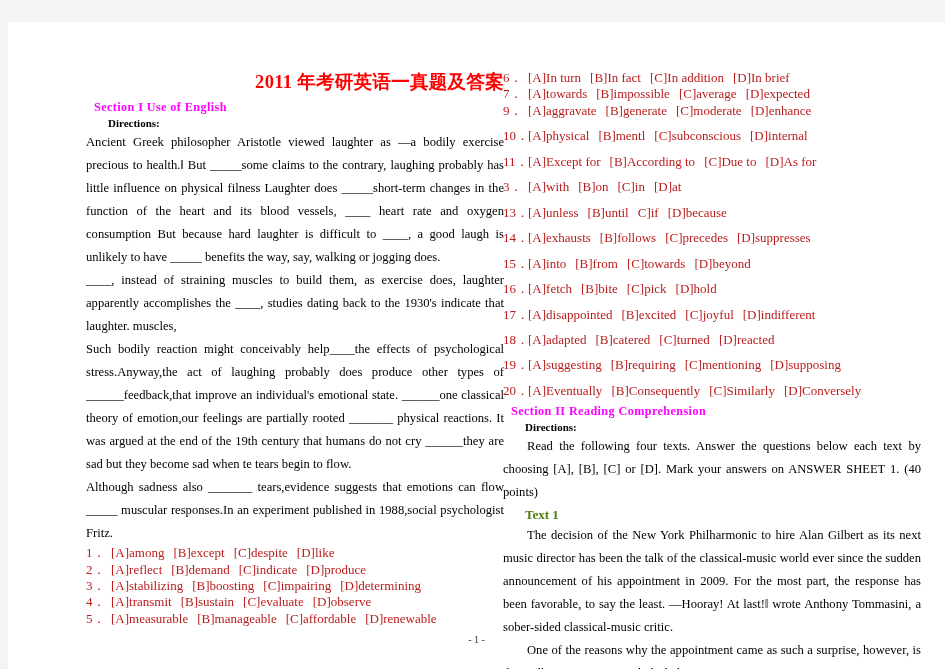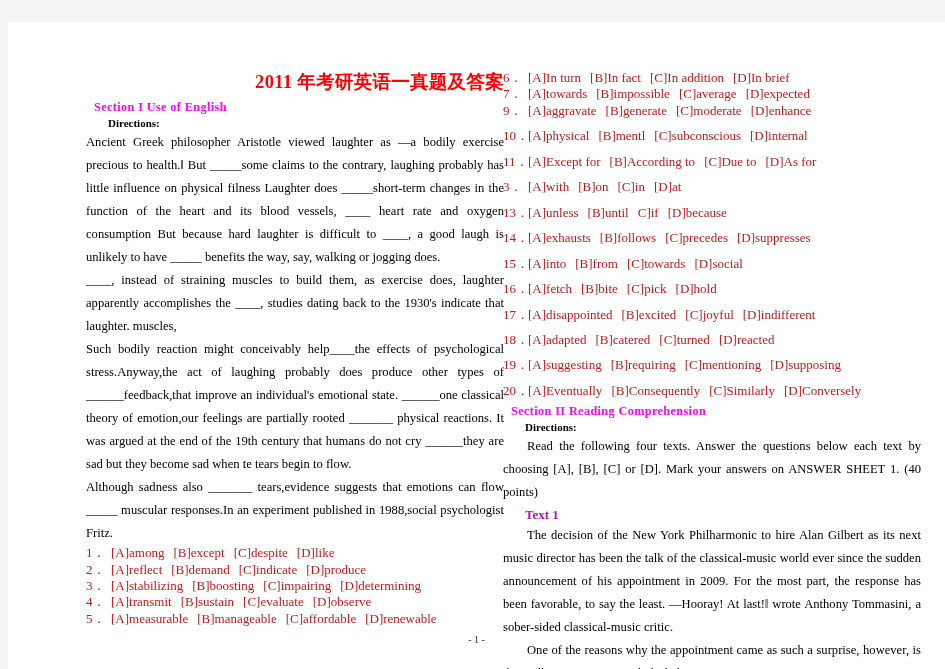--- a/index.html
+++ b/index.html
@@ -55,21 +55,21 @@
     margin: 5px 0 2px 8px;
     letter-spacing: 0.4px;
   }
   .directions {
     font-weight: bold;
     font-size: 11px;
     color: #000000;
     margin: 1px 0 2px 22px;
   }
   .text-head {
-    color: #a21caf;
+    color: #4d7c0f;
     font-weight: bold;
     font-size: 13px;
     margin: 3px 0 1px 22px;
   }
 
   
   p.body {
     margin: 0;
     font-size: 12.6px;
     line-height: 23px;
@@ -172,21 +172,21 @@
         <li class="opt">
           <span class="num wide">3．</span><span class="ch">[A]with</span><span class="sp1"></span><span class="ch">[B]on</span><span class="sp1"></span><span class="ch">[C]in</span><span class="sp1"></span><span class="ch">[D]at</span>
         </li>
         <li class="opt">
           <span class="num wide">13．</span><span class="ch">[A]unless</span><span class="sp1"></span><span class="ch">[B]until</span><span class="sp1"></span><span class="ch">C]if</span><span class="sp1"></span><span class="ch">[D]because</span>
         </li>
         <li class="opt">
           <span class="num wide">14．</span><span class="ch">[A]exhausts</span><span class="sp1"></span><span class="ch">[B]follows</span><span class="sp1"></span><span class="ch">[C]precedes</span><span class="sp1"></span><span class="ch">[D]suppresses</span>
         </li>
         <li class="opt">
-          <span class="num wide">15．</span><span class="ch">[A]into</span><span class="sp1"></span><span class="ch">[B]from</span><span class="sp1"></span><span class="ch">[C]towards</span><span class="sp1"></span><span class="ch">[D]social</span>
+          <span class="num wide">15．</span><span class="ch">[A]into</span><span class="sp1"></span><span class="ch">[B]from</span><span class="sp1"></span><span class="ch">[C]towards</span><span class="sp1"></span><span class="ch">[D]beyond</span>
         </li>
         <li class="opt">
           <span class="num wide">16．</span><span class="ch">[A]fetch</span><span class="sp1"></span><span class="ch">[B]bite</span><span class="sp1"></span><span class="ch">[C]pick</span><span class="sp1"></span><span class="ch">[D]hold</span>
         </li>
         <li class="opt">
           <span class="num wide">17．</span><span class="ch">[A]disappointed</span><span class="sp1"></span><span class="ch">[B]excited</span><span class="sp1"></span><span class="ch">[C]joyful</span><span class="sp1"></span><span class="ch">[D]indifferent</span>
         </li>
         <li class="opt">
           <span class="num wide">18．</span><span class="ch">[A]adapted</span><span class="sp1"></span><span class="ch">[B]catered</span><span class="sp1"></span><span class="ch">[C]turned</span><span class="sp1"></span><span class="ch">[D]reacted</span>
         </li>

